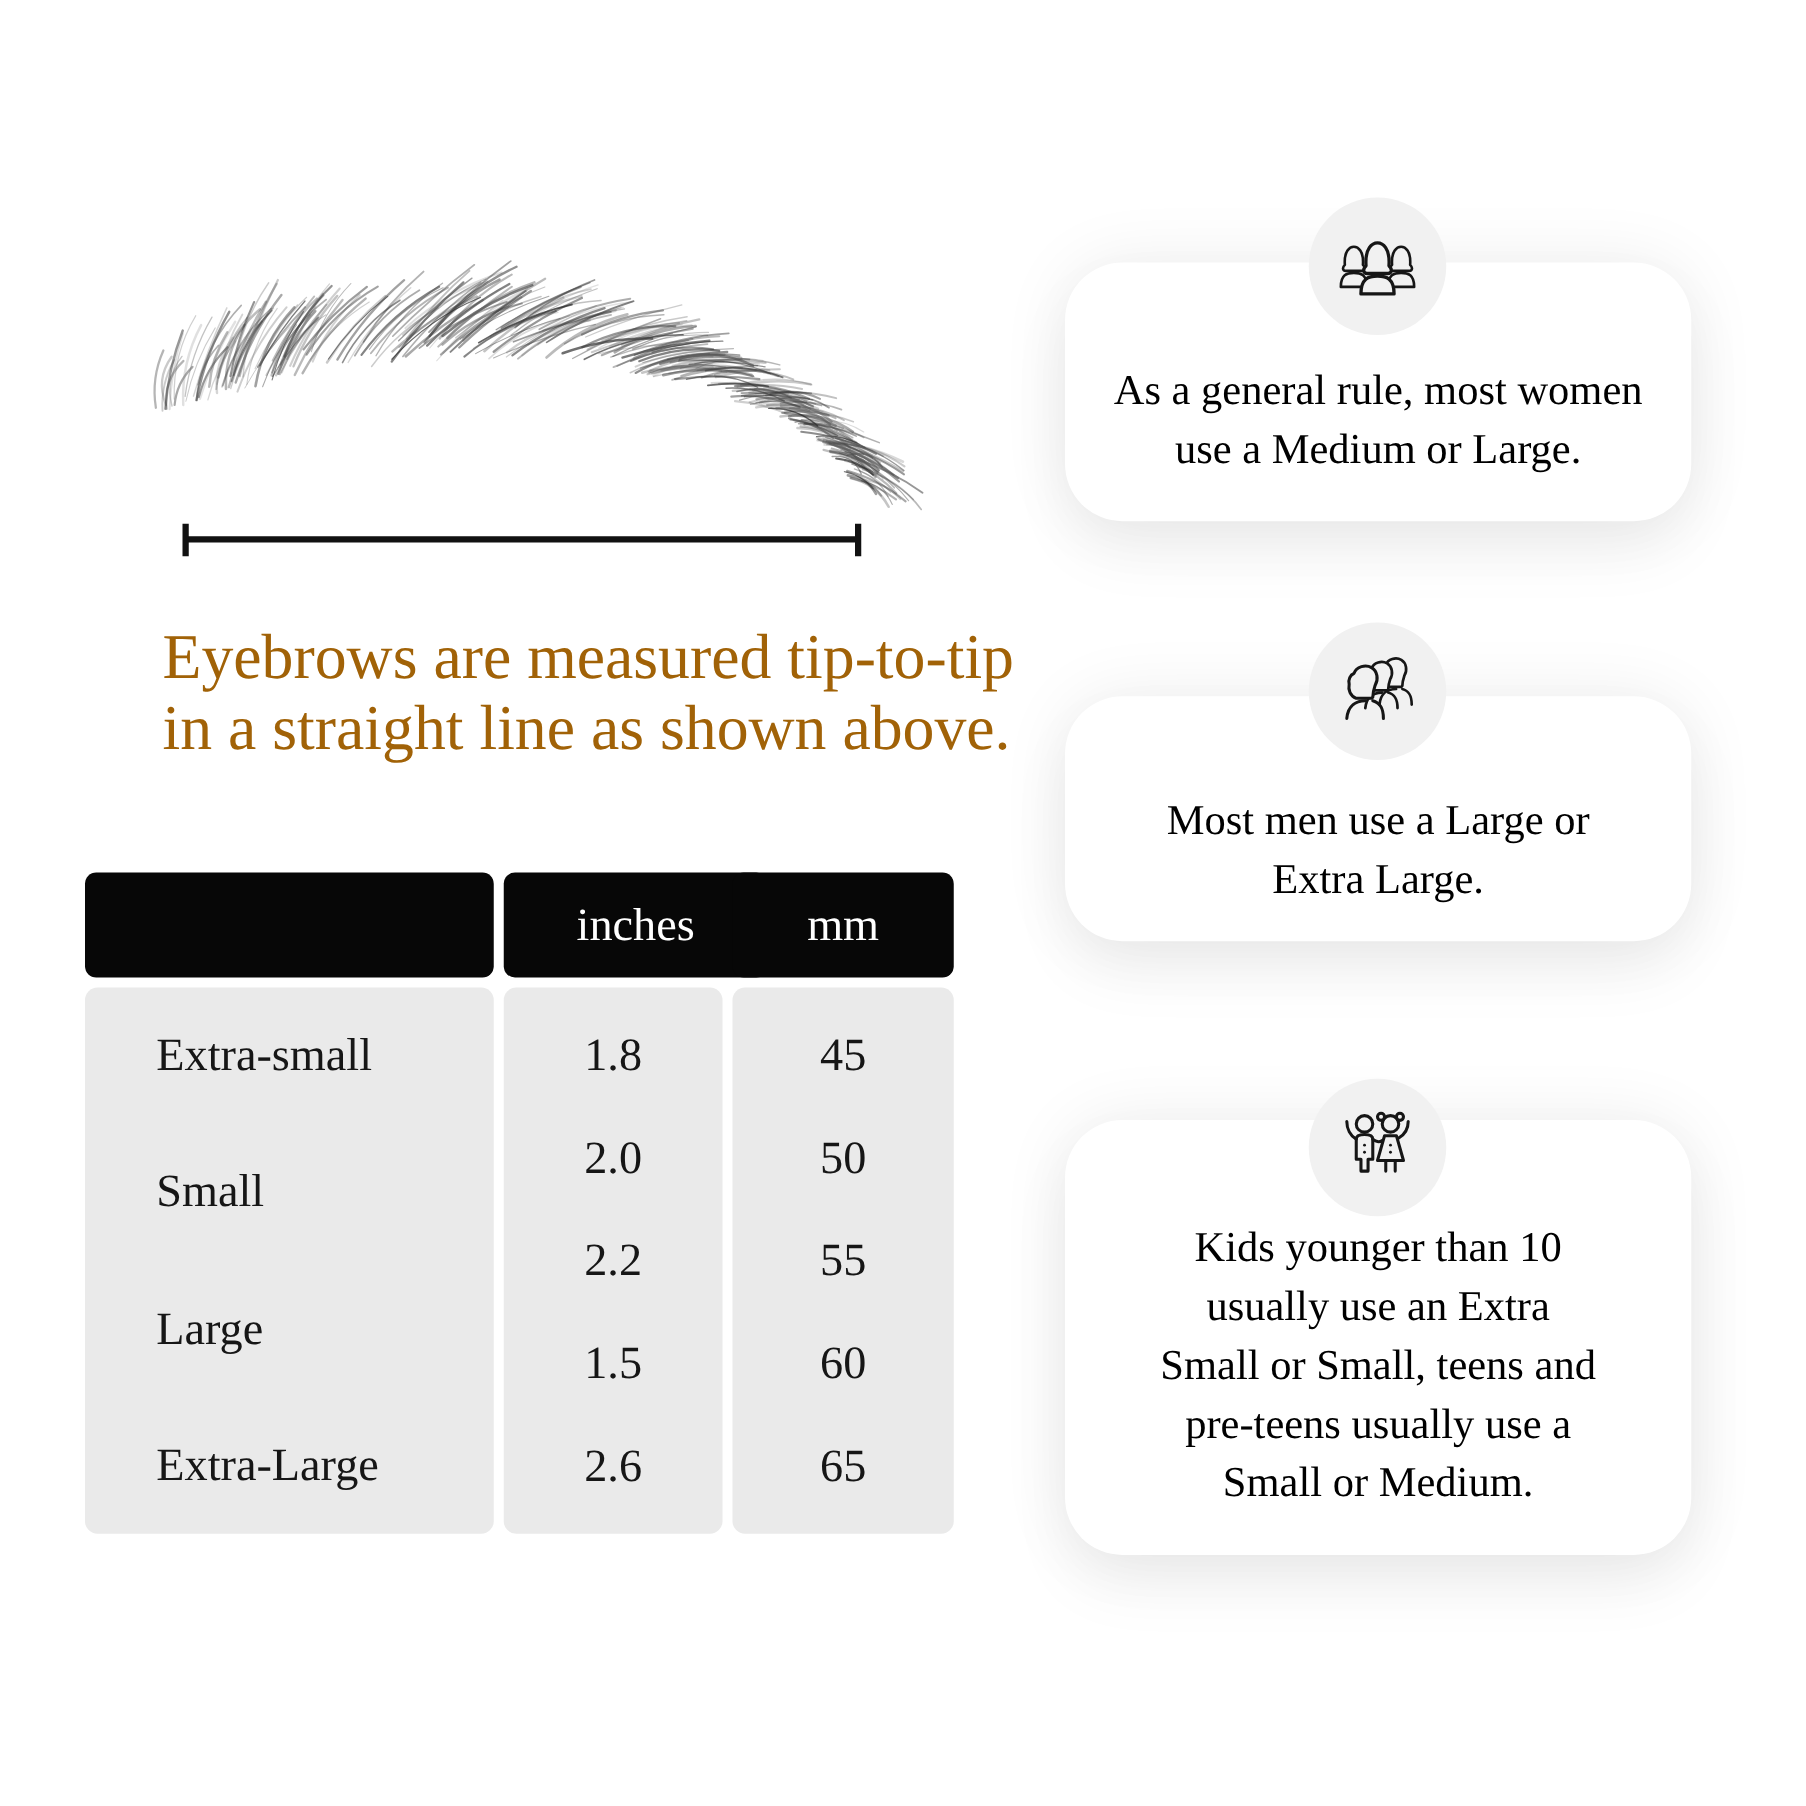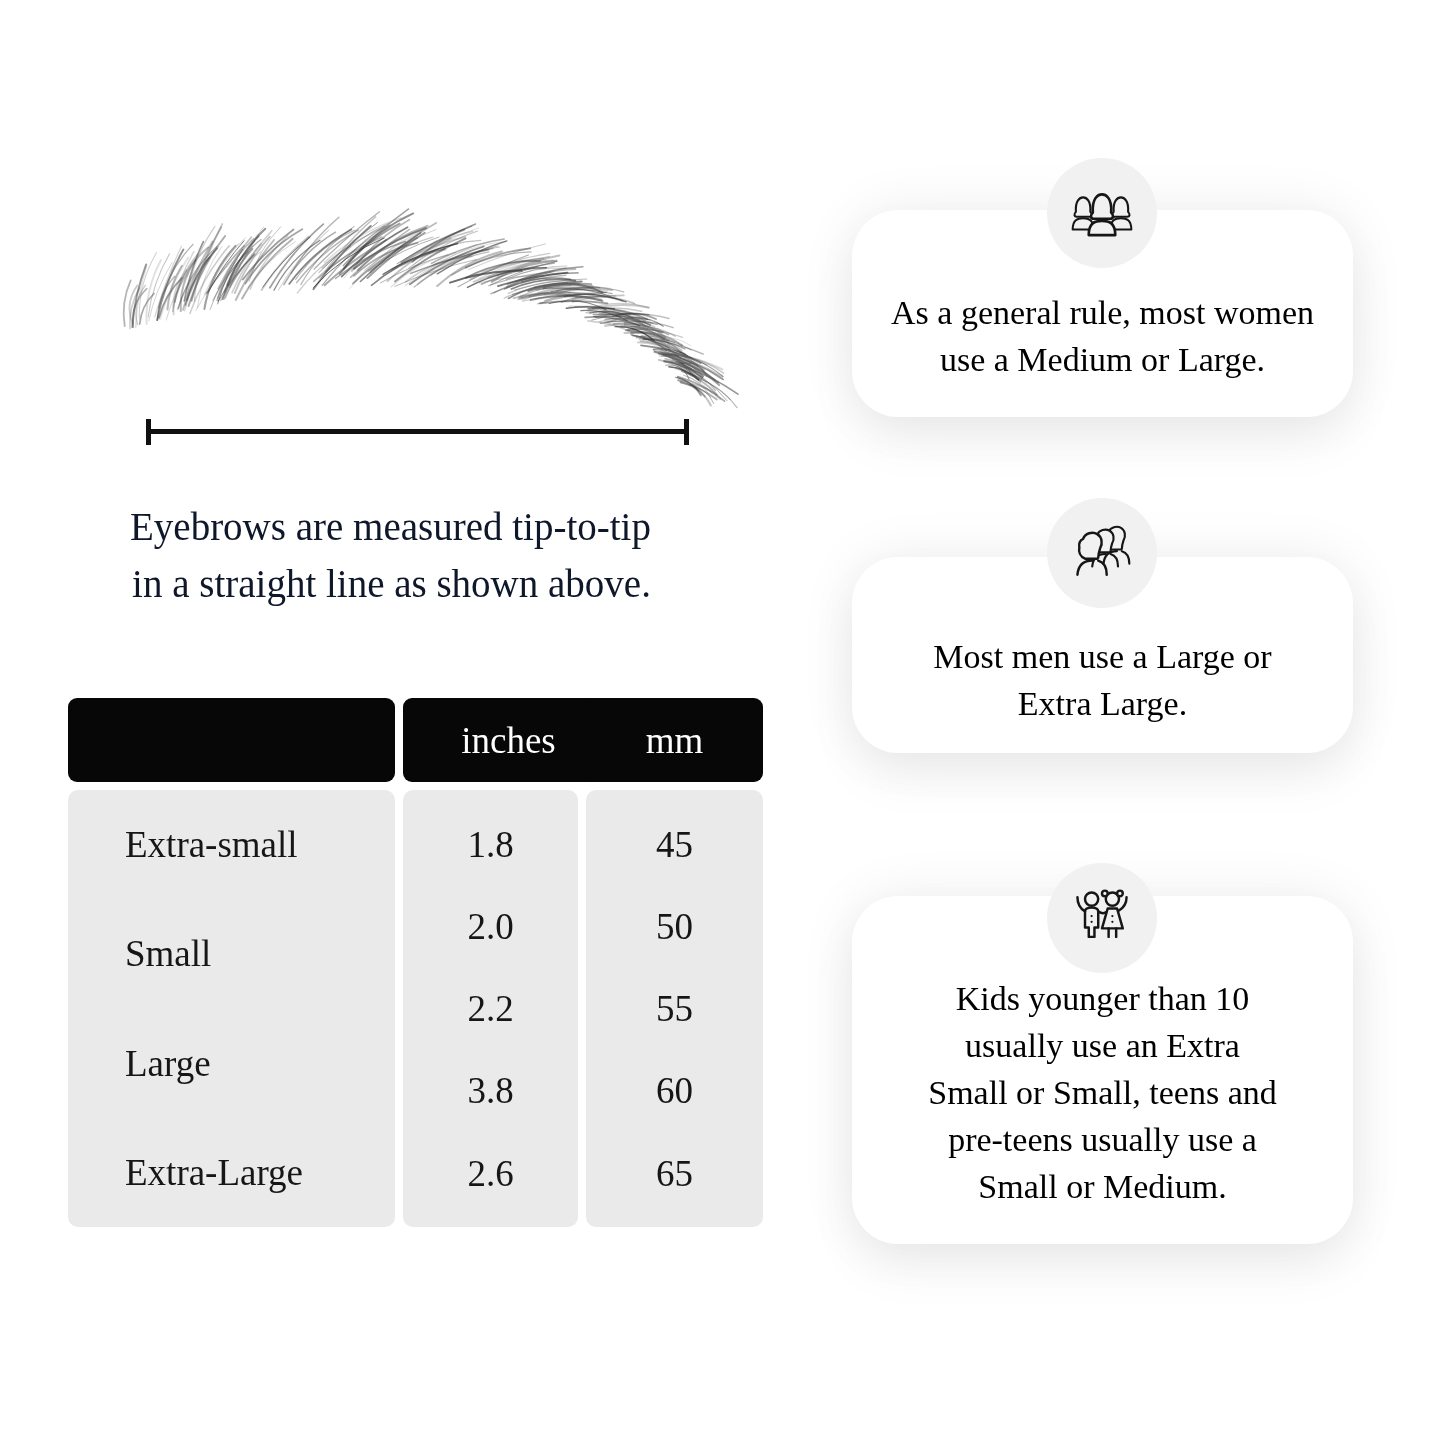--- a/index.html
+++ b/index.html
@@ -6,21 +6,21 @@
   .stage{
     position:relative;width:1445px;height:1445px;background:#ffffff;overflow:hidden;
     font-family:"Liberation Serif","DejaVu Serif",serif;color:#1d1d1d;
   }
   
   .brow-svg{position:absolute;left:95px;top:222px;width:620px;height:190px;overflow:visible;}
   .measure-line{position:absolute;left:148px;top:429px;width:540px;height:5px;background:#111;}
   .measure-cap{position:absolute;top:419px;width:5px;height:26px;background:#111;}
   .cap-left{left:146px;}
   .cap-right{left:684px;}
-  .caption{position:absolute;left:130px;top:498px;font-size:39px;line-height:57px;color:#0f172a;text-align:right;}
+  .caption{position:absolute;left:130px;top:498px;font-size:51px;line-height:57px;color:#a16207;}
   
   .th{position:absolute;top:698px;height:84px;background:#070707;border-radius:9px;
       color:#ffffff;display:flex;align-items:center;justify-content:center;font-size:37px;}
   .th-blank{left:68px;width:327px;}
   .th-inches{left:403px;width:211px;}
   .th-mm{left:586px;width:177px;}
   .tcol{position:absolute;top:790px;height:437px;background:#eaeaea;border-radius:10px;
         display:flex;flex-direction:column;justify-content:space-between;
         padding:14px 0;box-sizing:border-box;font-size:37px;color:#161616;}
   .tcol1{left:68px;width:327px;}
@@ -385,21 +385,21 @@
   <div class="tcol tcol1">
     <div class="cell lbl">Extra-small</div>
     <div class="cell lbl">Small</div>
     <div class="cell lbl">Large</div>
     <div class="cell lbl">Extra-Large</div>
   </div>
   <div class="tcol tcol2">
     <div class="cell val">1.8</div>
     <div class="cell val">2.0</div>
     <div class="cell val">2.2</div>
-    <div class="cell val">3.8</div>
+    <div class="cell val">1.5</div>
     <div class="cell val">2.6</div>
   </div>
   <div class="tcol tcol3">
     <div class="cell val">45</div>
     <div class="cell val">50</div>
     <div class="cell val">55</div>
     <div class="cell val">60</div>
     <div class="cell val">65</div>
   </div>
 

